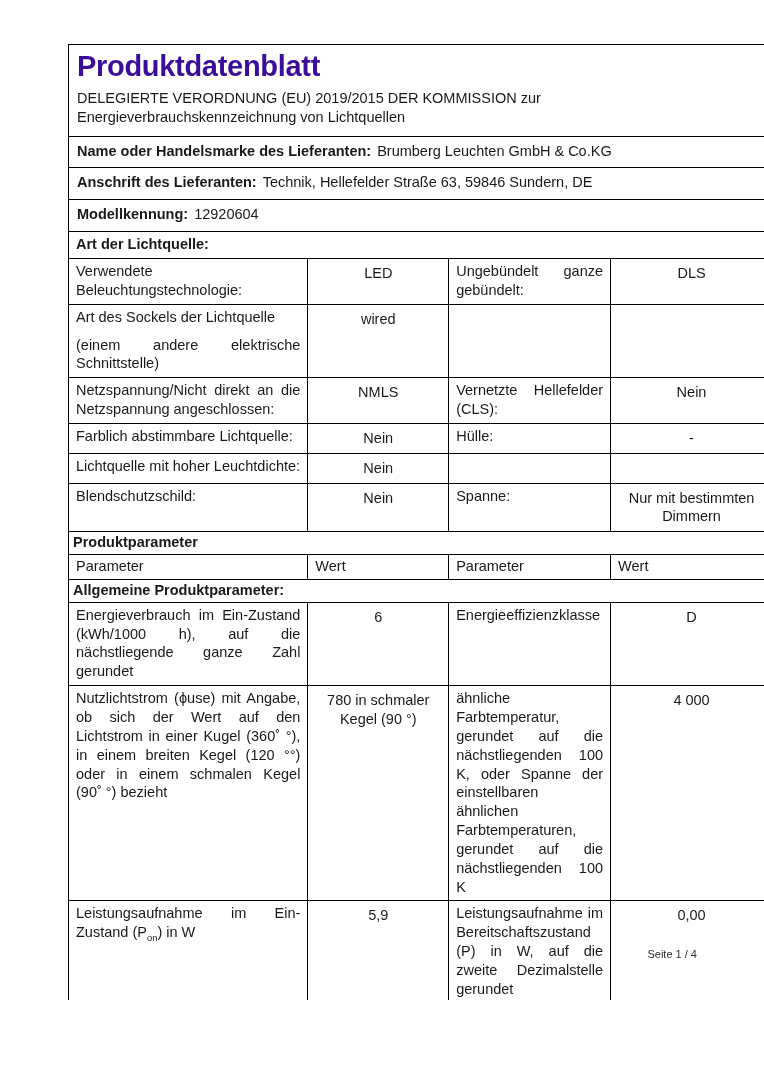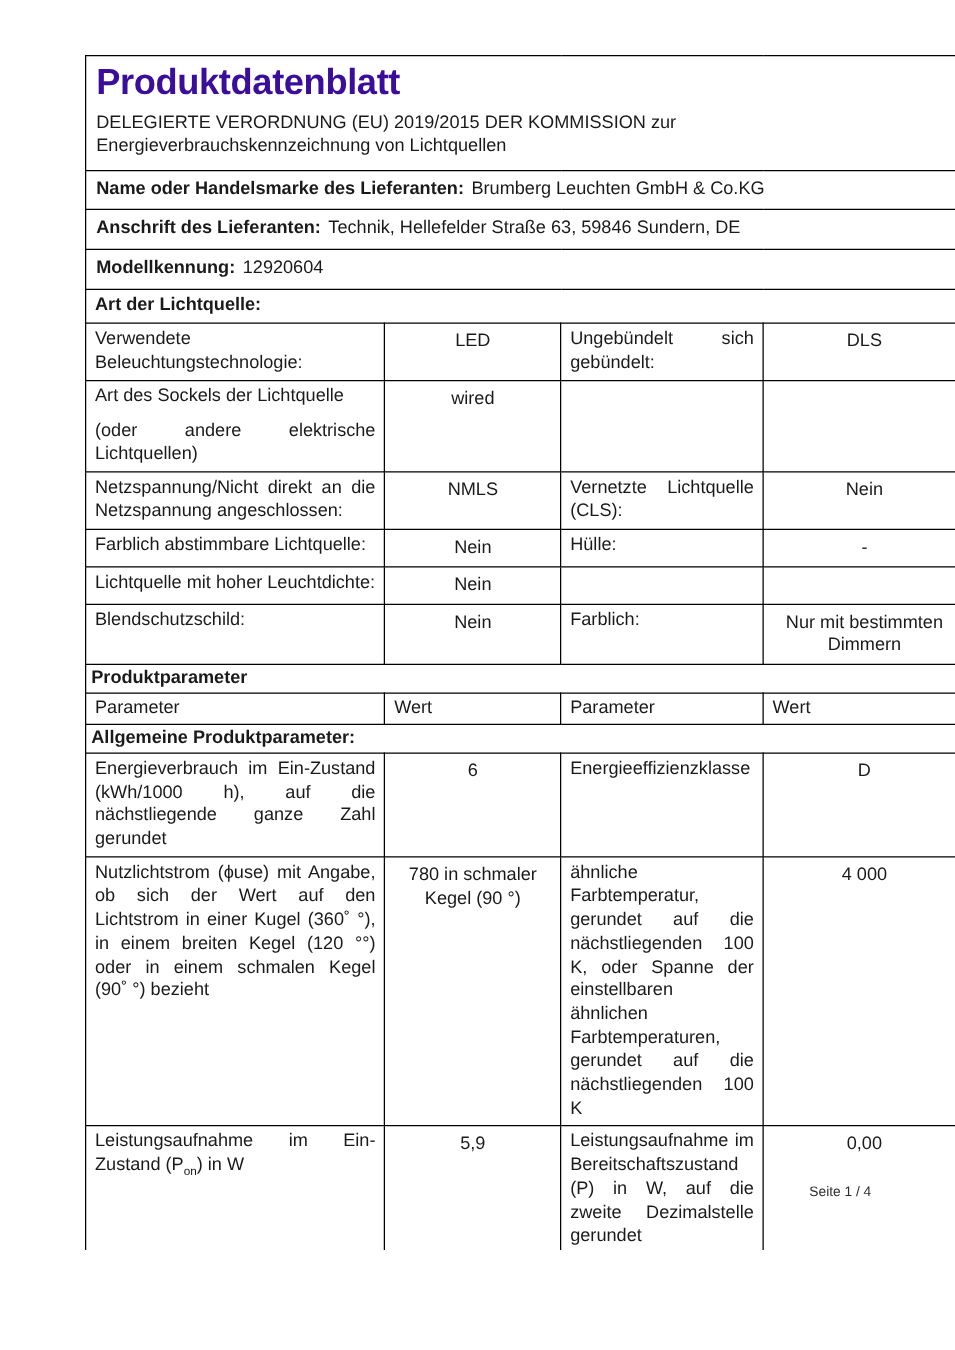--- a/index.html
+++ b/index.html
@@ -69,59 +69,59 @@
 
       <tr>
         <td colspan="4">
           <span class="lbl">Art der Lichtquelle:</span>
         </td>
       </tr>
 
       <tr>
         <td class="p">Verwendete Beleuchtungstechnologie:</td>
         <td class="v">LED</td>
-        <td class="p">Ungebündelt sich gebündelt:</td>
+        <td class="p">Ungebündelt ganze gebündelt:</td>
         <td class="v">DLS</td>
       </tr>
 
       <tr>
         <td class="p">
           <div>Art des Sockels der Lichtquelle</div>
-          <div class="note-gap">(oder andere elektrische Lichtquellen)</div>
+          <div class="note-gap">(einem andere elektrische Schnittstelle)</div>
         </td>
         <td class="v">wired</td>
         <td class="p"></td>
         <td class="v"></td>
       </tr>
 
       <tr>
         <td class="p">Netzspannung/Nicht direkt an die Netzspannung angeschlossen:</td>
         <td class="v">NMLS</td>
-        <td class="p">Vernetzte Lichtquelle (CLS):</td>
+        <td class="p">Vernetzte Hellefelder (CLS):</td>
         <td class="v">Nein</td>
       </tr>
 
       <tr>
         <td class="p">Farblich abstimmbare Lichtquelle:</td>
         <td class="v">Nein</td>
         <td class="p">Hülle:</td>
         <td class="v">-</td>
       </tr>
 
       <tr>
         <td class="p">Lichtquelle mit hoher Leuchtdichte:</td>
         <td class="v">Nein</td>
         <td class="p"></td>
         <td class="v"></td>
       </tr>
 
       <tr>
         <td class="p">Blendschutzschild:</td>
         <td class="v">Nein</td>
-        <td class="p">Farblich:</td>
+        <td class="p">Spanne:</td>
         <td class="v">Nur mit bestimmten Dimmern</td>
       </tr>
 
       <tr>
         <td colspan="4" class="sec">Produktparameter</td>
       </tr>
 
       <tr>
         <td class="colhdr">Parameter</td>
         <td class="colhdr">Wert</td>

